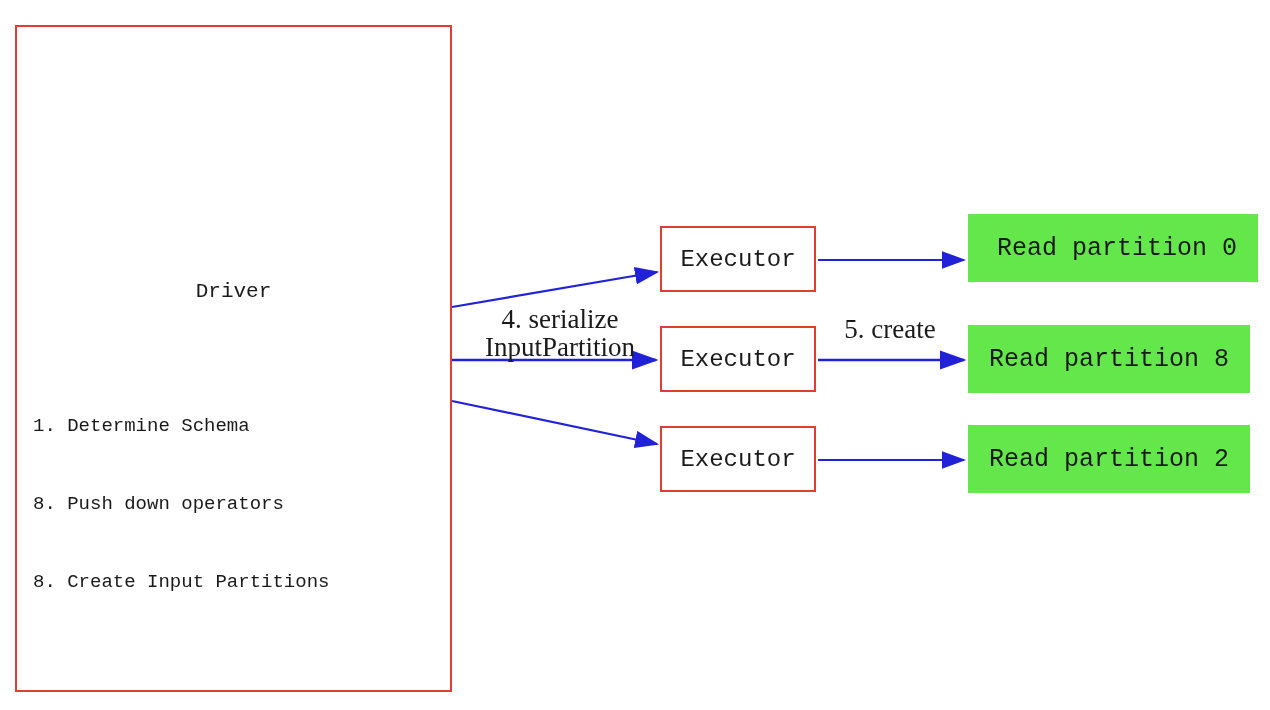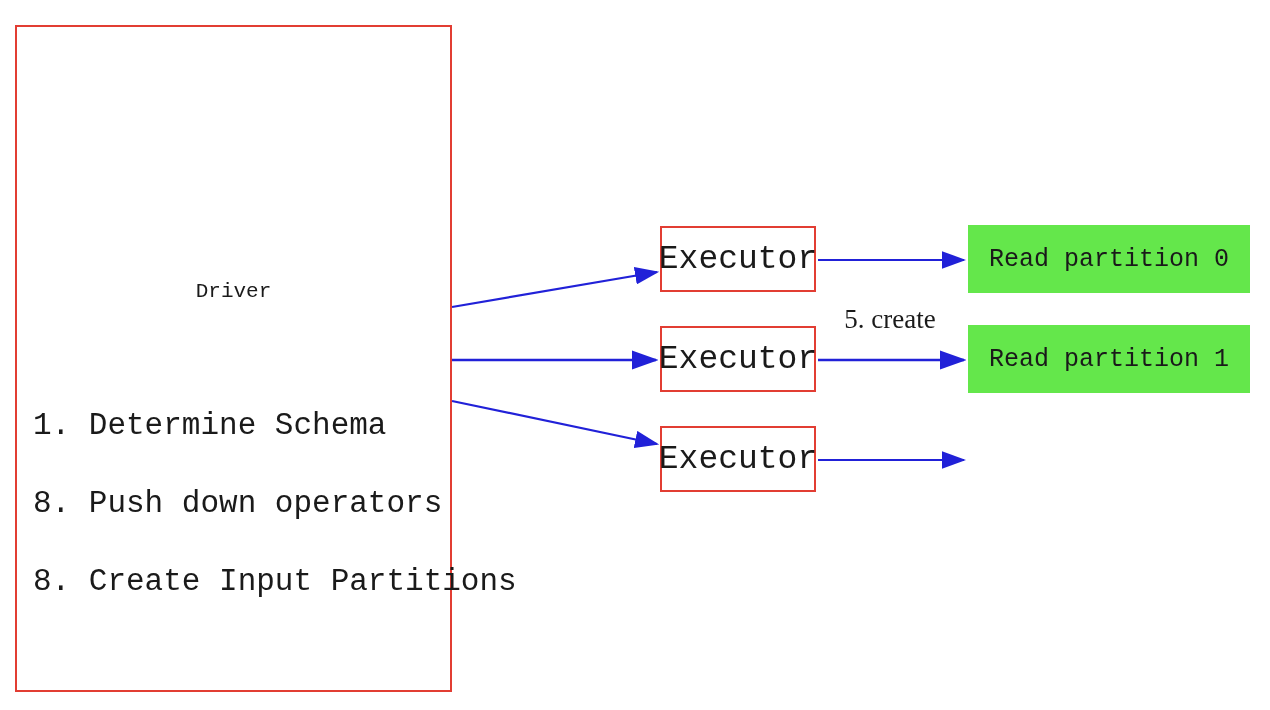--- a/index.html
+++ b/index.html
@@ -28,62 +28,62 @@
   .driver-title {
     position: absolute;
     left: 0; right: 0; top: 253px;
     text-align: center;
     font-size: 21px;
     letter-spacing: 0;
   }
   .driver-steps {
     position: absolute;
     left: 16px; top: 334px;
-    font-size: 31px;
+    font-size: 19px;
     line-height: 26px;
     white-space: pre;
   }
   .executor-box {
     position: absolute;
     left: 660px;
     width: 152px; height: 62px;
     border: 2px solid #e23d33;
     background: #ffffff;
     display: flex;
     align-items: center;
     justify-content: center;
-    font-size: 33px;
+    font-size: 24px;
   }
   .executor-0 { top: 226px; }
   .executor-1 { top: 326px; }
   .executor-2 { top: 426px; }
   .partition-box {
     position: absolute;
     left: 968px;
     width: 282px; height: 68px;
     background: #64e74b;
     display: flex;
     align-items: center;
     justify-content: center;
     font-size: 25px;
     white-space: pre;
   }
-  .partition-0 { top: 225px; }
+  .partition-0 { top: 214px; padding-left: 8px; }
   .partition-1 { top: 325px; }
   .partition-2 { top: 425px; }
   .edge-label {
     position: absolute;
     font-family: "Liberation Serif", "DejaVu Serif", serif;
     font-size: 27px;
     line-height: 28px;
     text-align: center;
     color: #1a1a1a;
   }
   .edge-label-serialize { left: 430px; top: 305px; width: 260px; }
-  .edge-label-reader    { left: 770px; top: 305px; width: 240px; }
+  .edge-label-reader    { left: 770px; top: 315px; width: 240px; }
 </style>
 </head>
 <body>
 
 <div class="canvas">
 
   <svg class="arrows-layer" viewBox="0 0 1270 710" xmlns="http://www.w3.org/2000/svg">
     <defs>
       <marker id="arrowhead" markerWidth="11" markerHeight="8" refX="10" refY="4" orient="auto">
         <path d="M0,0 L11,4 L0,8 Z" fill="#2121d8"></path>
@@ -113,20 +113,27 @@
     <span>Executor</span>
   </div>
   <div class="executor-box executor-2">
     <span>Executor</span>
   </div>
 
   <div class="partition-box partition-0">
     <span>Read partition 0</span>
   </div>
   <div class="partition-box partition-1">
-    <span>Read partition 1</span>
+    <span>Read partition 8</span>
+  </div>
+  <div class="partition-box partition-2">
+    <span>Read partition 2</span>
   </div>
 
+  <div class="edge-label edge-label-serialize">
+    <div>4. serialize</div>
+    <div>InputPartition</div>
+  </div>
   <div class="edge-label edge-label-reader">
     <div>5. create</div>
   </div>
 
 </div>
 
 </body></html>

